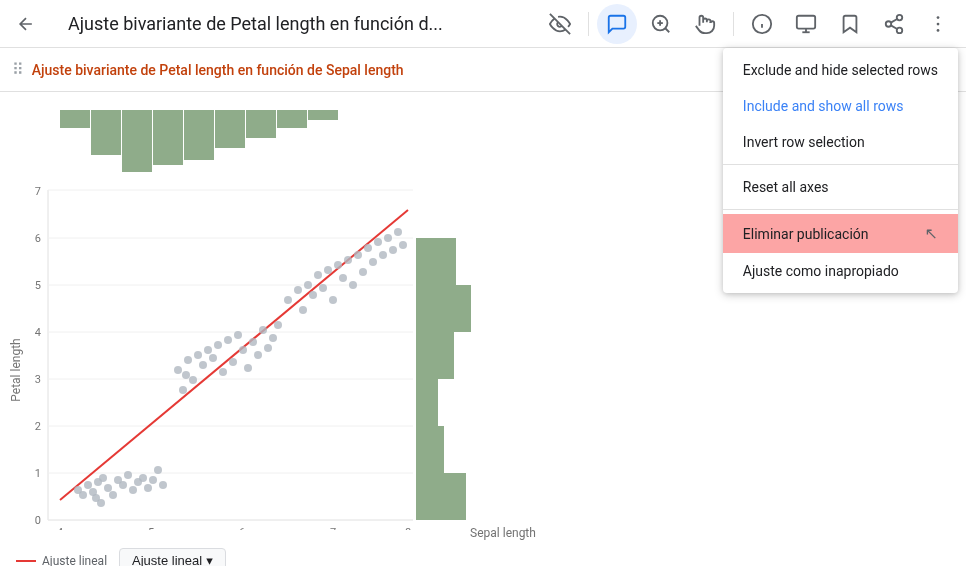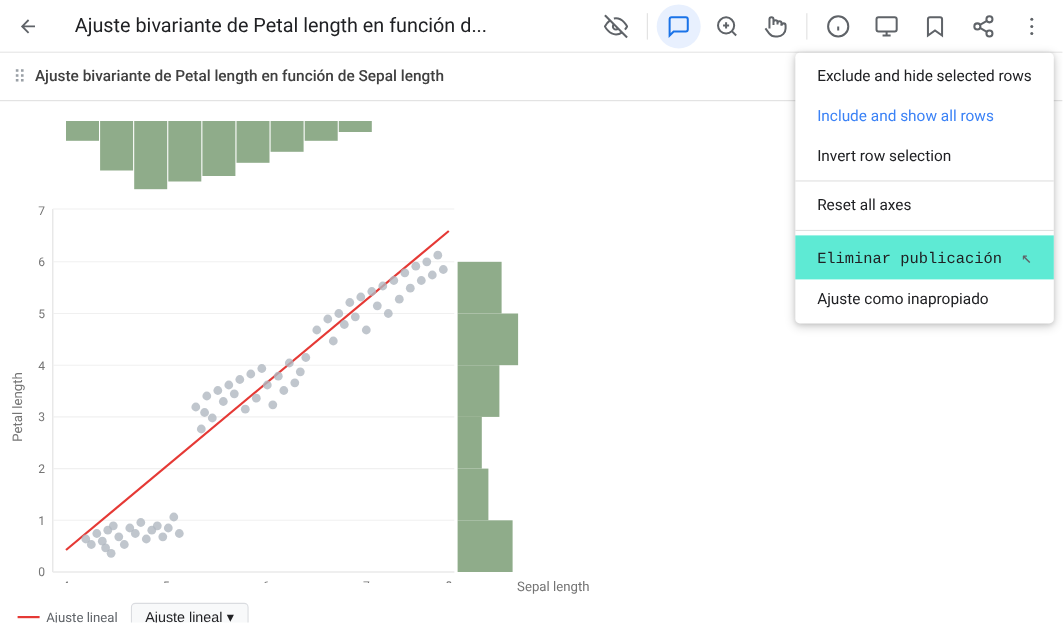--- a/index.html
+++ b/index.html
@@ -21,21 +21,21 @@
     
     .main { display: flex; height: calc(566px - 48px); }
 
     
     .panel { flex: 1; padding: 0; background: #fff; position: relative; }
     .panel-header {
       display: flex; align-items: center; justify-content: space-between;
       padding: 8px 12px; border-bottom: 1px solid #e0e0e0; height: 44px;
     }
     .panel-header-left { display: flex; align-items: center; gap: 8px; }
-    .panel-title { font-size: 14px; font-weight: 500; color: #404040; }
+    .panel-title { font-size: 14px; font-weight: 500; color: #c2410c; }
     .panel-drag { color: #9aa0a6; cursor: grab; font-size: 16px; }
     .panel-collapse { color: #5f6368; cursor: pointer; font-size: 18px; }
 
     
     .chart-container { padding: 8px 16px 16px 8px; }
 
     
     .panel-footer { display: flex; align-items: center; gap: 12px; padding: 8px 16px; }
     .legend-item { display: flex; align-items: center; gap: 6px; font-size: 12px; color: #5f6368; }
     .legend-line { width: 20px; height: 2px; background: #e53935; }
@@ -46,26 +46,26 @@
     }
 
     
     .context-menu {
       position: absolute; right: 8px; top: 48px;
       background: #fff; border-radius: 4px;
       box-shadow: 0 2px 10px rgba(0,0,0,0.2), 0 1px 4px rgba(0,0,0,0.1);
       min-width: 220px; z-index: 100; padding: 4px 0;
     }
     .menu-item {
-      display: flex; align-items: flex-end; justify-content: space-between;
+      display: flex; align-items: center; justify-content: space-between;
       padding: 10px 20px; font-size: 14px; color: #202124; cursor: pointer;
       white-space: nowrap;
     }
     .menu-item.disabled { color: #3b82f6; cursor: default; }
-    .menu-item.hovered { background: #5eead4; font-family: Liberation Mono, monospace; }
+    .menu-item.hovered { background: #fca5a5; }
     .menu-divider { height: 1px; background: #e0e0e0; margin: 4px 0; }
     .menu-arrow { font-size: 12px; color: #5f6368; }
 
     
     .chart-svg { display: block; }
   </style>
 </head>
 <body>
 
 <div class="toolbar">

